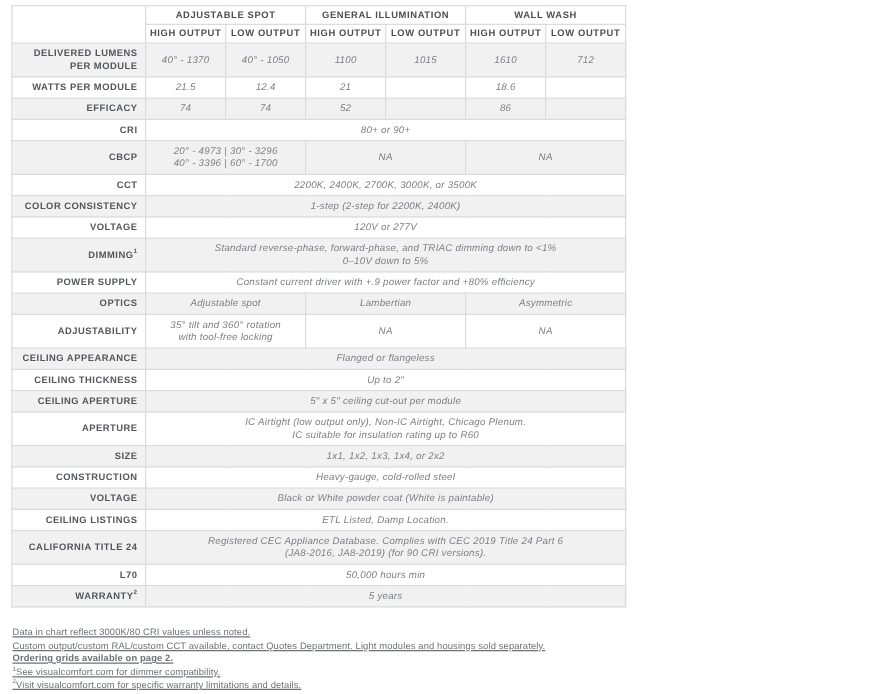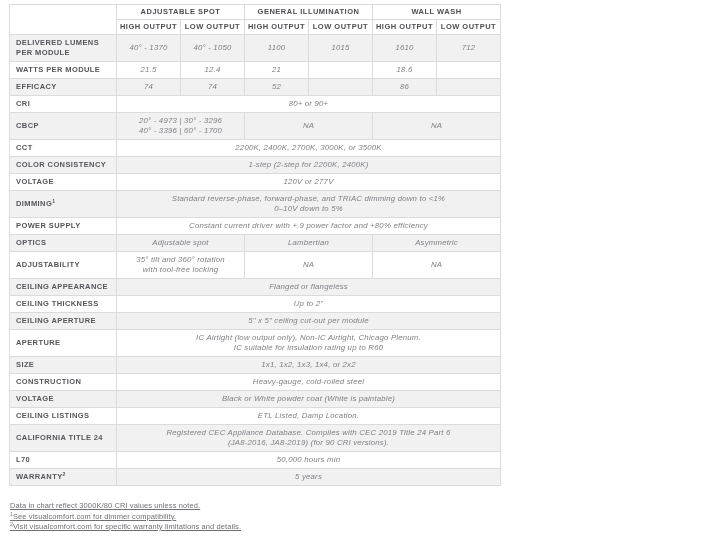--- a/index.html
+++ b/index.html
@@ -34,21 +34,21 @@
     text-align:center;
     padding:3px 2px;
     line-height:8px;
     background:#ffffff;
   }
   .spec tbody th{
     font-size:7.5px;
     font-weight:bold;
     letter-spacing:0.4px;
     color:var(--label-text);
-    text-align:left;
+    text-align:right;
     padding:3px 6px;
     line-height:10px;
   }
   .spec tbody td{
     font-size:7.8px;
     font-weight:normal;
     color:var(--value-text);
     text-align:center;
     padding:3px 4px;
     line-height:10px;
@@ -210,16 +210,18 @@
         </tr>
         <tr>
           <th>WARRANTY<sup>2</sup></th>
           <td colspan="6">5 years</td>
         </tr>
       </tbody>
   </table>
 
   <div class="footnotes">
       <p class="note">Data in chart reflect 3000K/80 CRI values unless noted.</p>
+      <p class="note">Custom output/custom RAL/custom CCT available, contact Quotes Department. Light modules and housings sold separately.</p>
+      <p class="note bold">Ordering grids available on page 2.</p>
       <p class="note"><sup>1</sup>See visualcomfort.com for dimmer compatibility.</p>
       <p class="note"><sup>2</sup>Visit visualcomfort.com for specific warranty limitations and details.</p>
     </div>
 </div>
 
 </body></html>

